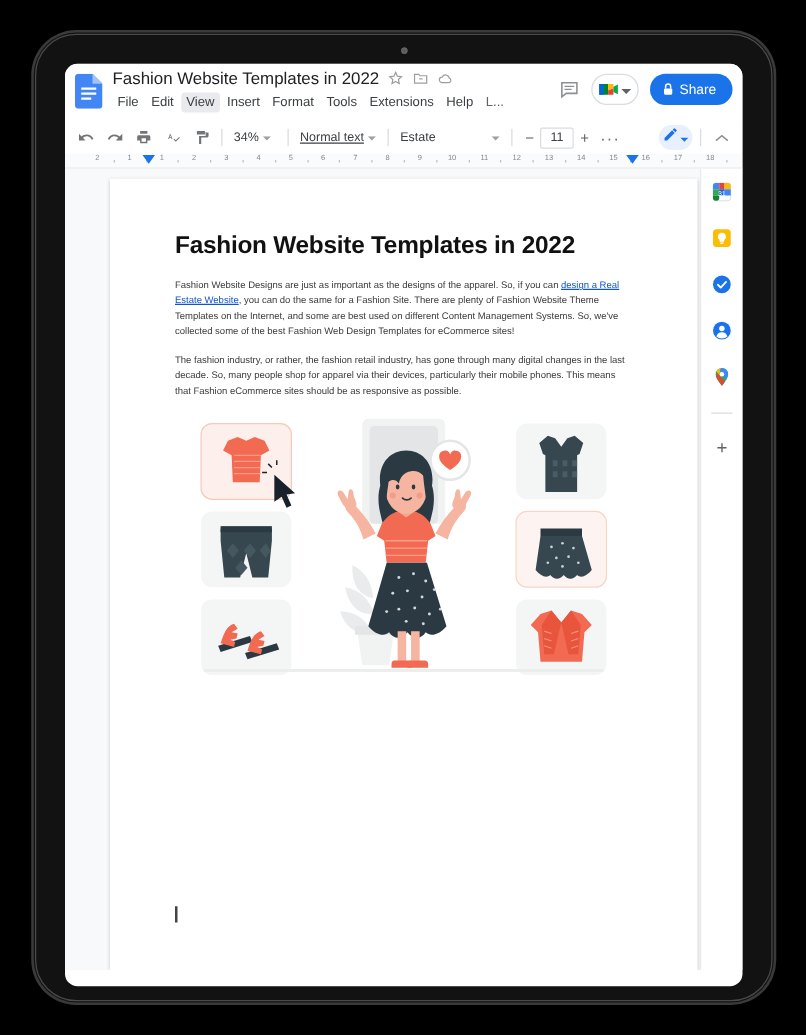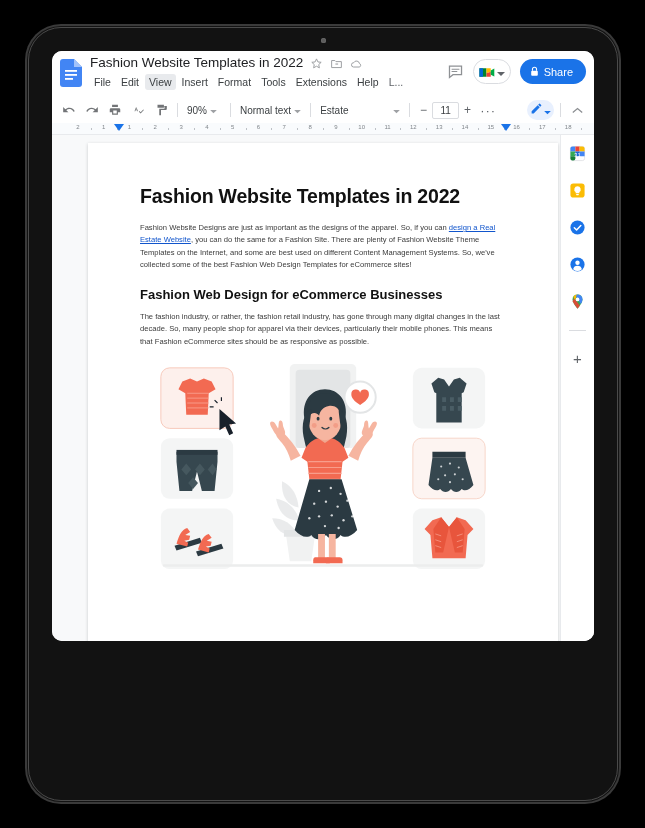--- a/index.html
+++ b/index.html
@@ -32,21 +32,21 @@
     margin-left: -2.5px;
     border-radius: 50%;
     background: #5c5c5c;
     box-shadow: inset 0 0 1px #9a9a9a;
   }
 
   
   #screen {
     position: absolute;
     left: 25px; top: 25px;
-    width: 542px; height: 590px;
+    width: 542px; height: 738px;
     background: #ffffff;
     border-radius: 10px;
     overflow: hidden;
   }
 
   
   #docs-header {
     position: relative;
     height: 46px;
     background: #ffffff;
@@ -111,21 +111,21 @@
   .tb-icon svg { opacity: .72; }
   .tb-sep { width: 1px; height: 14px; background: #dadce0; margin: 0 4px; }
   .tb-select {
     display: flex; align-items: center; gap: 3px;
     height: 19px; padding: 0 3px;
     font-size: 10px; color: #3c4043;
     border-radius: 3px; white-space: nowrap;
   }
   .tb-select .caret { opacity: .6; }
   #zoom-select { min-width: 40px; }
-  #style-select { min-width: 66px; }
+  #style-select { min-width: 66px; text-decoration: underline; }
   #font-select { width: 86px; }
   #font-size-group {
     display: flex; align-items: center; gap: 1px;
   }
   .size-step {
     width: 15px; height: 16px;
     display: flex; align-items: center; justify-content: center;
     font-size: 12px; color: #5f6368;
   }
   #font-size-value {
@@ -362,21 +362,21 @@
       </span>
       <span class="tb-icon">
         <svg viewBox="0 0 24 24" width="14" height="14">
             <path fill="#3c4043" d="M17 5V3H6v5h11V6h1v4H9v11h3V12h8a2 2 0 0 0 2-2V5z"></path>
           </svg>
       </span>
 
       <span class="tb-sep"></span>
 
       <span class="tb-select" id="zoom-select">
-        <span>90%</span>
+        <span>34%</span>
         <span class="caret">
           <svg viewBox="0 0 10 6" width="7" height="4">
               <path d="M0 0l5 5 5-5z" fill="#5f6368"></path>
             </svg>
         </span>
       </span>
 
       <span class="tb-sep"></span>
 
       <span class="tb-select" id="style-select">
@@ -482,21 +482,20 @@
 
         <h1 id="doc-h1">Fashion Website Templates in 2022</h1>
 
         <p class="doc-p">
           <span>Fashion Website Designs are just as important as the designs of the apparel. So, if you can </span><a class="doc-link" href="#">design a Real Estate Website</a><span>, you can do the same for a Fashion Site. There are plenty of Fashion Website Theme Templates on the Internet, and some are best used on different Content Management Systems. So, we've collected some of the best Fashion Web Design Templates for eCommerce sites!</span>
         </p>
 
 
 
 
-        <h2 id="doc-h2">Fashion Web Design for eCommerce Businesses</h2>
 
         <p class="doc-p">The fashion industry, or rather, the fashion retail industry, has gone through many digital changes in the last decade. So, many people shop for apparel via their devices, particularly their mobile phones. This means that Fashion eCommerce sites should be as responsive as possible.</p>
 
         <div id="illustration">
           <svg viewBox="0 0 340 215" preserveAspectRatio="xMidYMid meet">
 
             <rect x="136" y="2" width="68" height="86" rx="5" fill="#f1f2f2"></rect>
             <rect x="142" y="8" width="56" height="80" rx="4" fill="#e3e5e6"></rect>
 
             <g opacity="0.55" fill="#d9dcdd">

